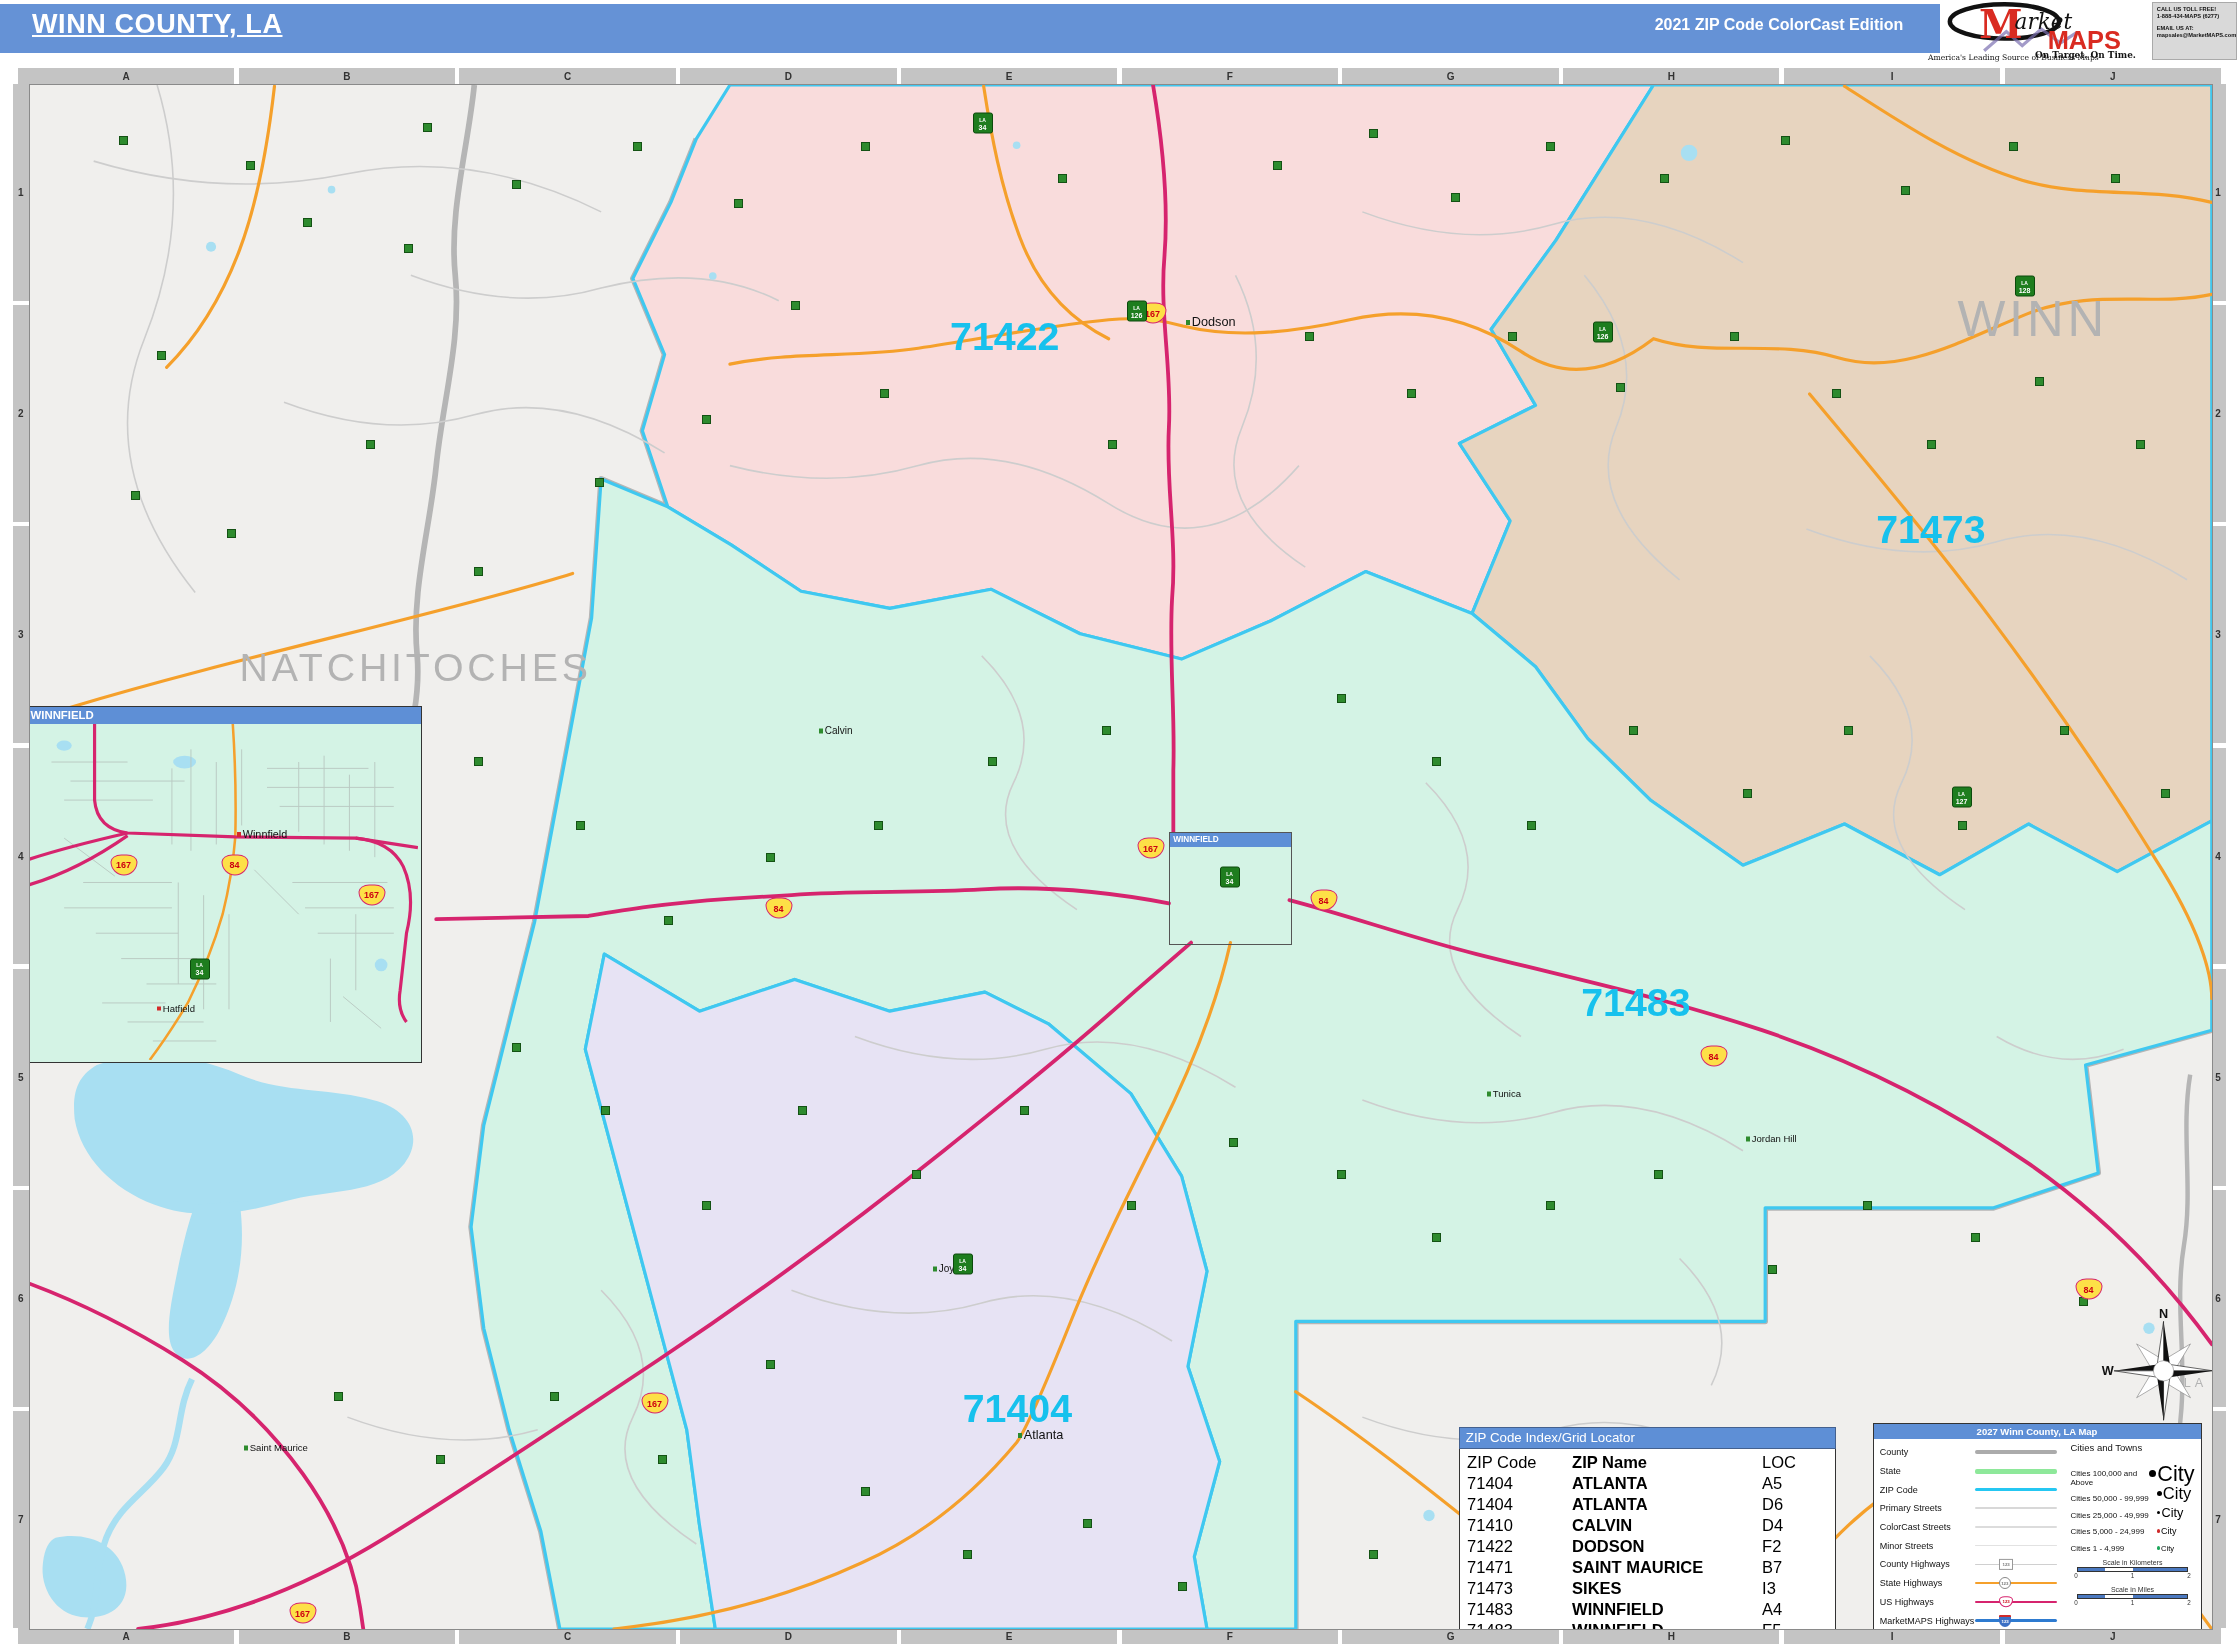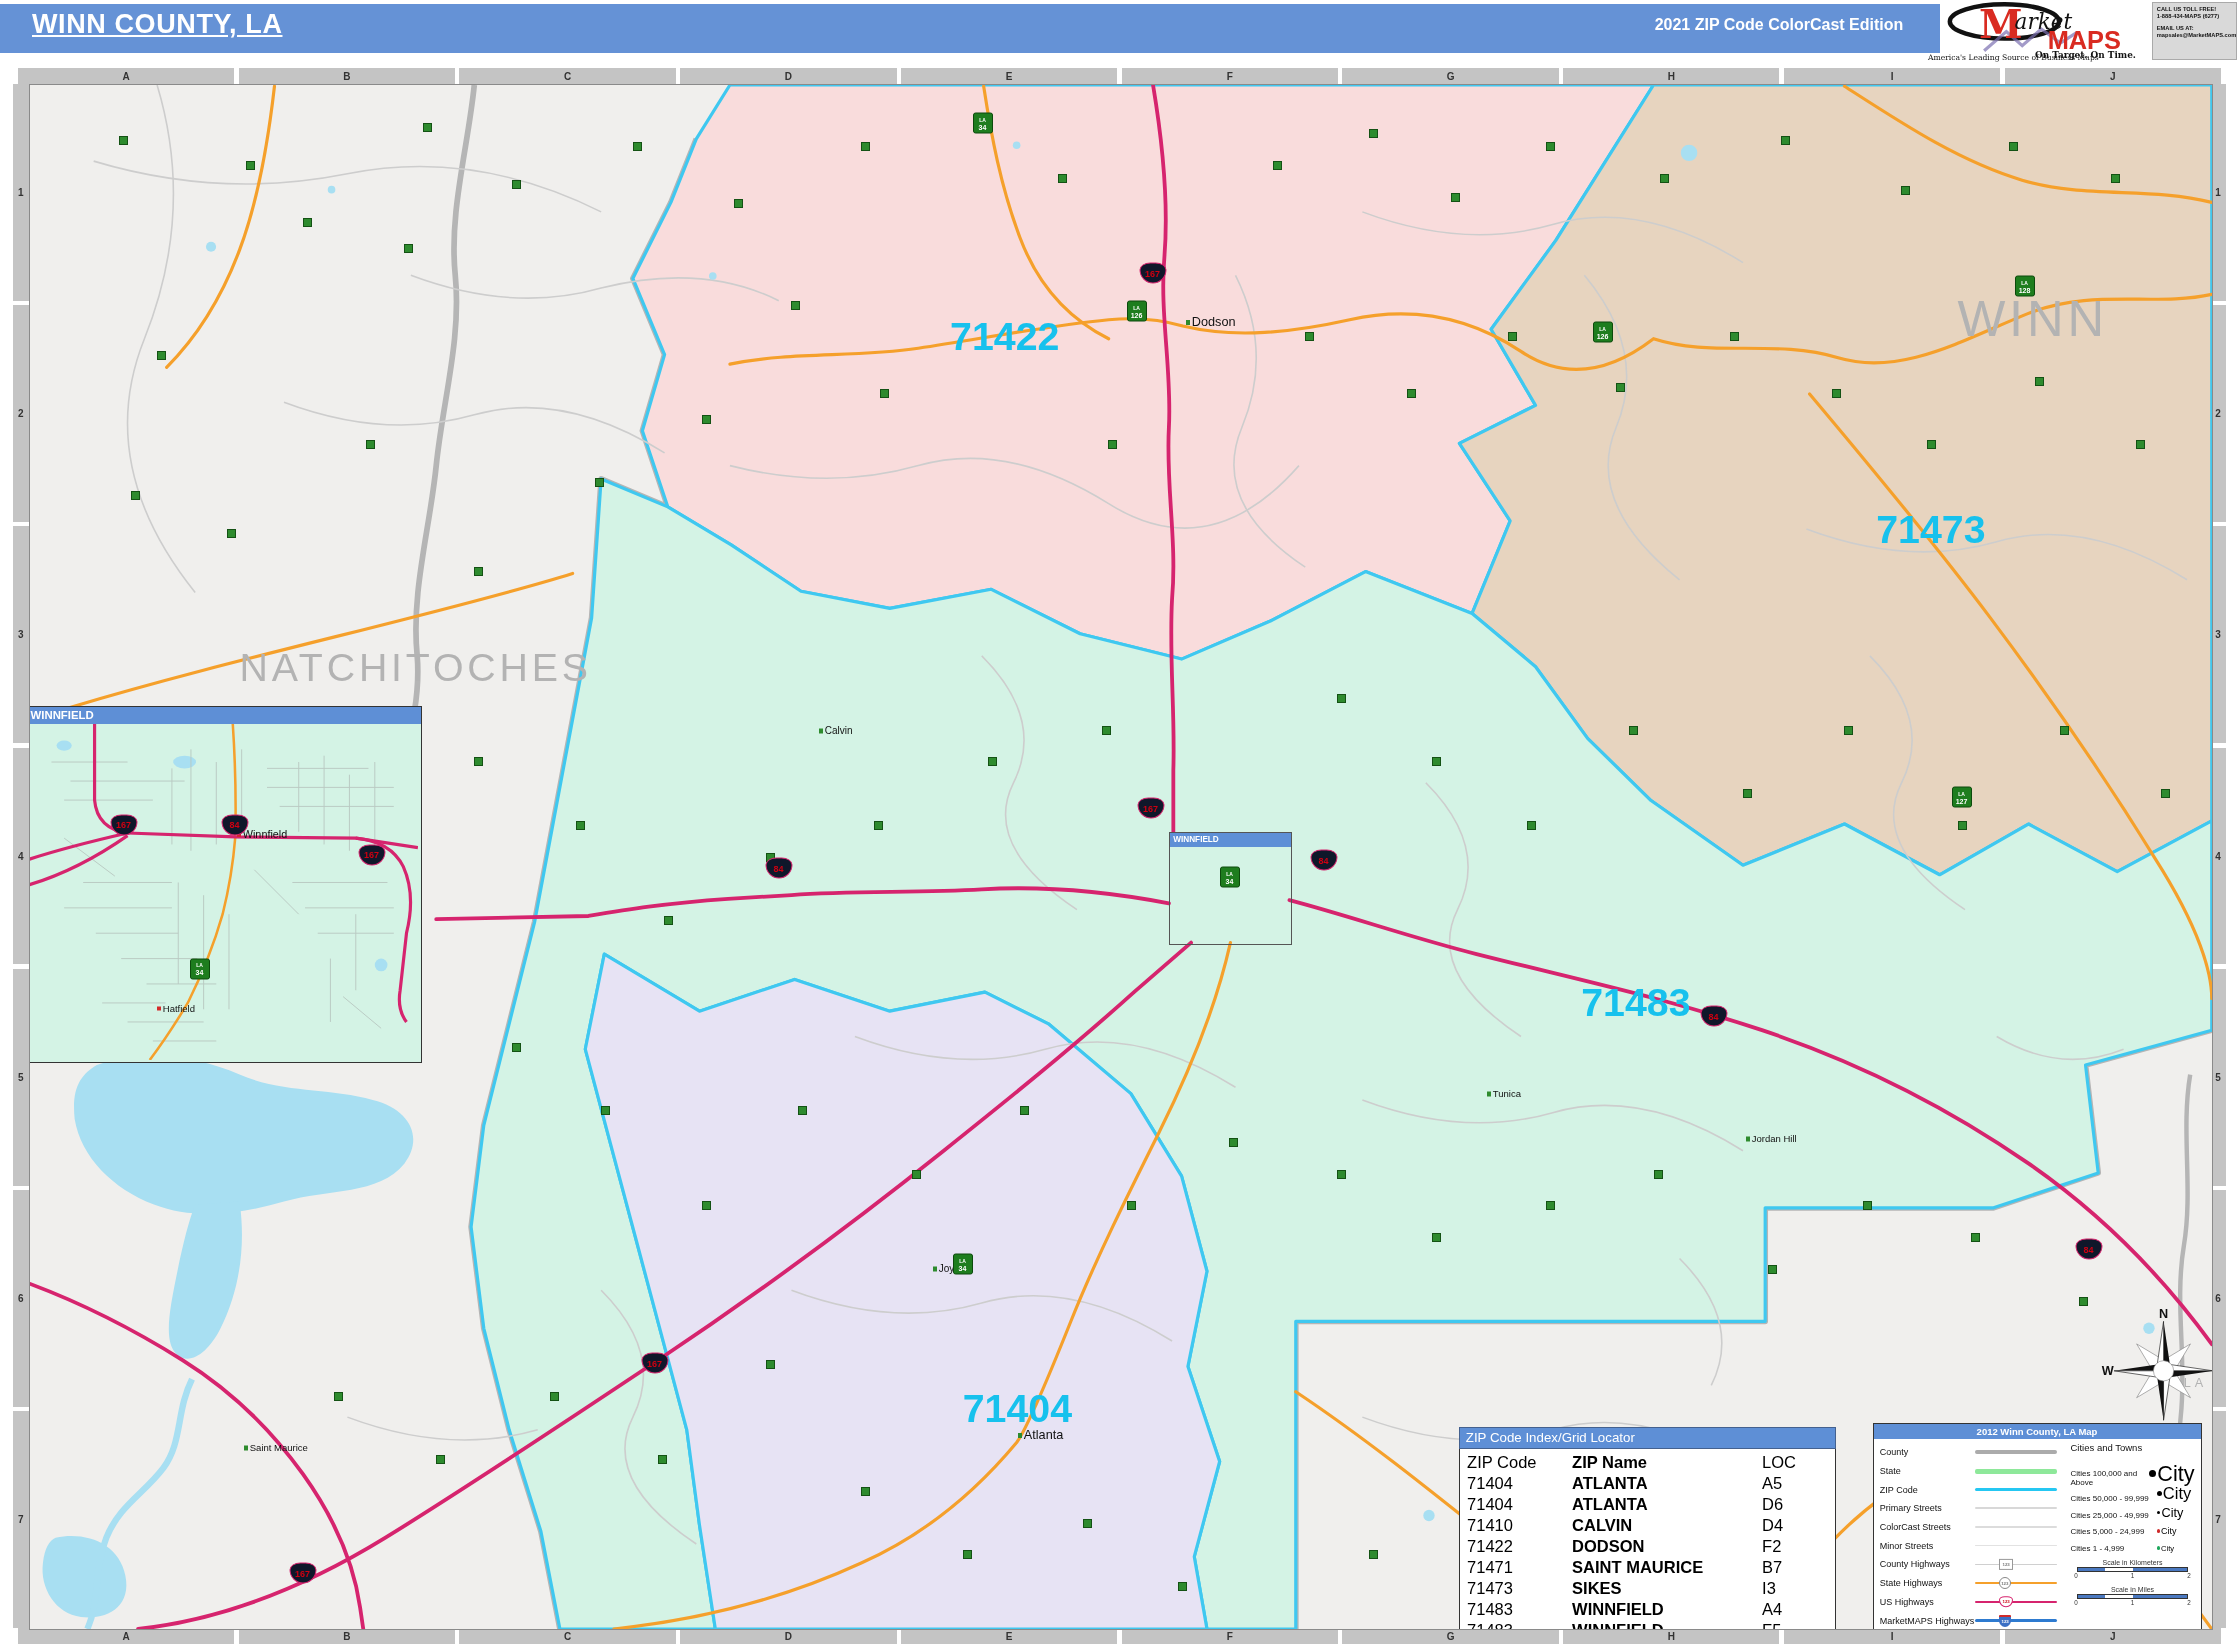--- a/index.html
+++ b/index.html
@@ -18,21 +18,21 @@
   .gstrip .seg{flex:1;background:#c4c4c4;color:#333;font-size:10px;font-weight:bold;display:flex;align-items:center;justify-content:center;}
   .gstrip.h{left:18px;width:2203px;height:16px;flex-direction:row;}
   .gstrip.v{top:21px;height:1544px;width:16px;flex-direction:column;}
   .content{position:absolute;left:28.5px;top:21px;width:2182px;height:1544px;border:0.6px solid #8a8a8a;background:#f0efed;overflow:hidden;}
   .content svg.basemap{position:absolute;left:0;top:0;}
   
   .ov{position:absolute;left:0;top:0;width:2182px;height:1544px;pointer-events:none;}
   .town{position:absolute;white-space:nowrap;color:#111;transform:translate(0,-50%);}
   .town .dot{display:inline-block;vertical-align:middle;margin-right:1.9px;}
   .marker{position:absolute;width:7px;height:7px;background:#2e8b2e;border:0.6px solid #145214;}
-  .shield-us{position:absolute;width:25px;height:19px;background:#0f172a;border:1.3px solid #d6246e;border-radius:40% 40% 50% 50%/35% 35% 65% 65%;color:#c01; font-size:9px;font-weight:bold;display:flex;align-items:center;justify-content:center;transform:translate(-50%,-50%);}
+  .shield-us{position:absolute;width:25px;height:19px;background:#fde047;border:1.3px solid #d6246e;border-radius:40% 40% 50% 50%/35% 35% 65% 65%;color:#c01; font-size:9px;font-weight:bold;display:flex;align-items:center;justify-content:center;transform:translate(-50%,-50%);margin-top:40px;}
   .shield-la{position:absolute;width:18px;height:19px;background:#1e7d1e;border:0.6px solid #0c4a0c;border-radius:2.5px;color:#fff;font-size:7px;font-weight:bold;display:flex;flex-direction:column;align-items:center;justify-content:center;line-height:7px;transform:translate(-50%,-50%);}
   .shield-la .la{font-size:5px;}
   
   .inset{position:absolute;border:1.3px solid #333;background:#d4f3e5;}
   .inset .tbar{position:relative;height:16.5px;background:#5e8fd6;color:#fff;font-size:11.4px;font-weight:bold;line-height:16.5px;padding-left:5px;}
   .wbox{position:absolute;border:1.3px solid #555;}
   .wbox .tbar{height:14px;background:#5e8fd6;color:#fff;font-size:8.2px;font-weight:bold;line-height:14px;padding-left:3.8px;}
   
   .ziptable{position:absolute;width:377px;}
   .ziptable .tbar{height:20px;background:#5e8fd6;color:#fff;font-size:13.3px;line-height:20px;padding-left:6.3px;border:0.6px solid #44618f;}
@@ -454,21 +454,21 @@
           </div>
           <div class="trow">
             <div class="c1">71483</div>
             <div class="c2">WINNFIELD</div>
             <div class="c3">F5</div>
           </div>
         </div>
     </div>
 
     <div class="legend" style="left:1843px;top:1338px;">
-      <div class="tbar">2012 Winn County, LA Map</div>
+      <div class="tbar">2027 Winn County, LA Map</div>
       <div class="leg-left" id="legend-left">
           <div class="leg-row">
             <div class="lab">County</div>
             <div class="samp">
               <div class="line" style="height: 3.8px; background: rgb(171, 171, 171);"></div>
             </div>
           </div>
           <div class="leg-row">
             <div class="lab">State</div>
             <div class="samp">

